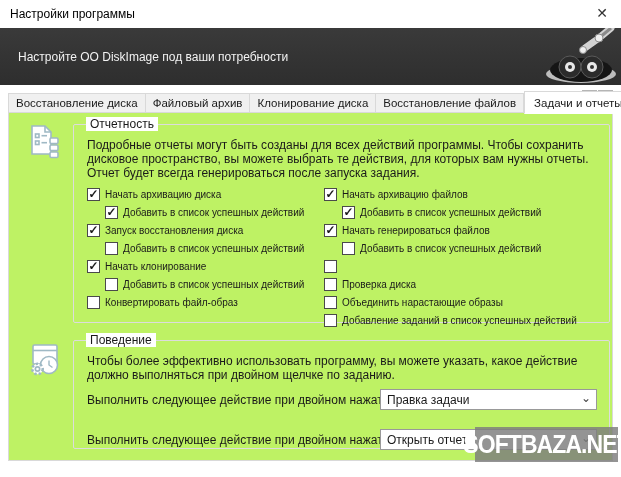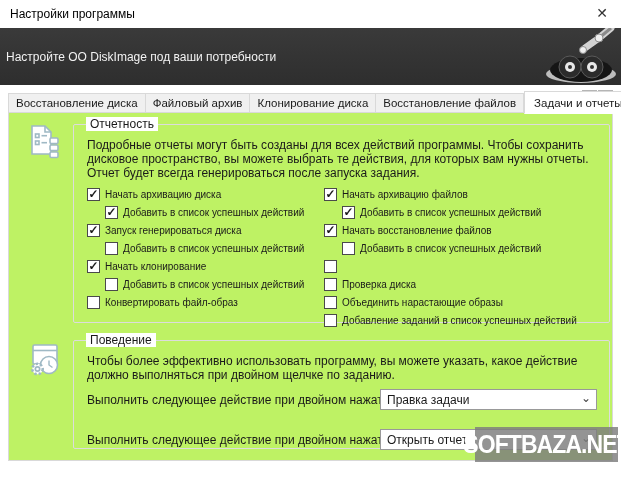--- a/index.html
+++ b/index.html
@@ -24,21 +24,21 @@
     display:flex; align-items:center; justify-content:center;
     font-size:14px; color:#333; cursor:default;
   }
 
   
   .banner {
     position:absolute; left:0; top:28px; width:621px; height:57px;
     background:linear-gradient(#3a3a3a,#2e2e2e);
     display:flex; align-items:center;
   }
-  .banner-text { color:#f2f2f2; margin-left:6px; font-size:12px; }
+  .banner-text { color:#f2f2f2; margin-left:18px; font-size:12px; }
   .banner-art { position:absolute; right:0; top:0; width:88px; height:57px; }
 
   
   .tabstrip {
     position:absolute; left:8px; top:90px; height:23px;
     display:flex; align-items:flex-end;
   }
   .tab {
     background:#f0f0f0;
     border:1px solid #d9d9d9;
@@ -214,21 +214,21 @@
       <div class="cbrow">
           <span class="cb checked"></span>
           <span class="cblabel">Начать архивацию диска</span>
         </div>
       <div class="cbrow indent">
           <span class="cb checked"></span>
           <span class="cblabel">Добавить в список успешных действий</span>
         </div>
       <div class="cbrow">
           <span class="cb checked"></span>
-          <span class="cblabel">Запуск генерироваться диска</span>
+          <span class="cblabel">Запуск восстановления диска</span>
         </div>
       <div class="cbrow indent">
           <span class="cb"></span>
           <span class="cblabel">Добавить в список успешных действий</span>
         </div>
       <div class="cbrow">
           <span class="cb checked"></span>
           <span class="cblabel">Начать клонирование</span>
         </div>
       <div class="cbrow indent">
@@ -245,21 +245,21 @@
       <div class="cbrow">
           <span class="cb checked"></span>
           <span class="cblabel">Начать архивацию файлов</span>
         </div>
       <div class="cbrow indent">
           <span class="cb checked"></span>
           <span class="cblabel">Добавить в список успешных действий</span>
         </div>
       <div class="cbrow">
           <span class="cb checked"></span>
-          <span class="cblabel">Начать восстановление файлов</span>
+          <span class="cblabel">Начать генерироваться файлов</span>
         </div>
       <div class="cbrow indent">
           <span class="cb"></span>
           <span class="cblabel">Добавить в список успешных действий</span>
         </div>
       <div class="cbrow">
           <span class="cb"></span>
         </div>
       <div class="cbrow">
           <span class="cb"></span>

